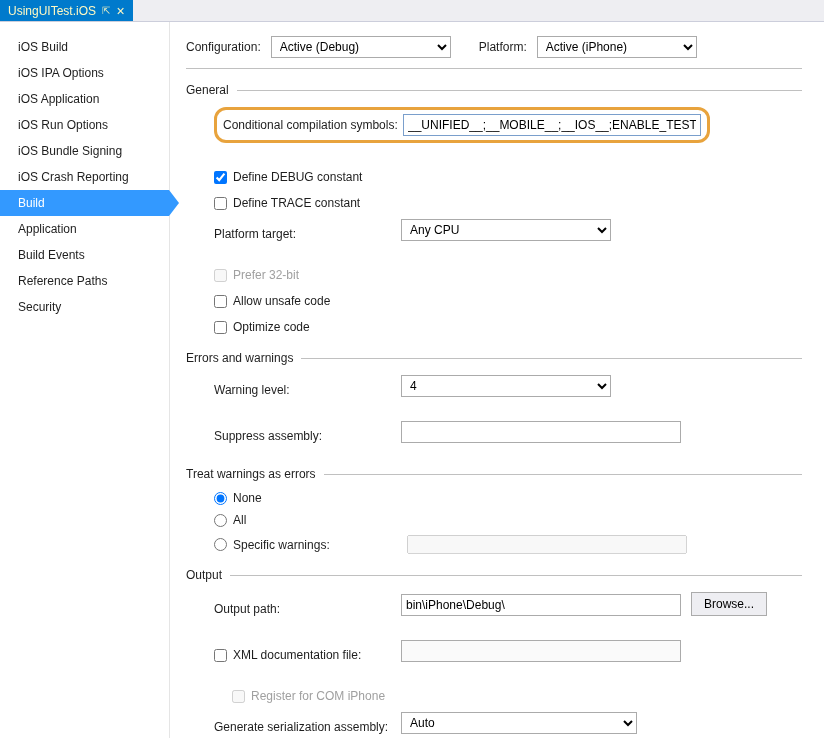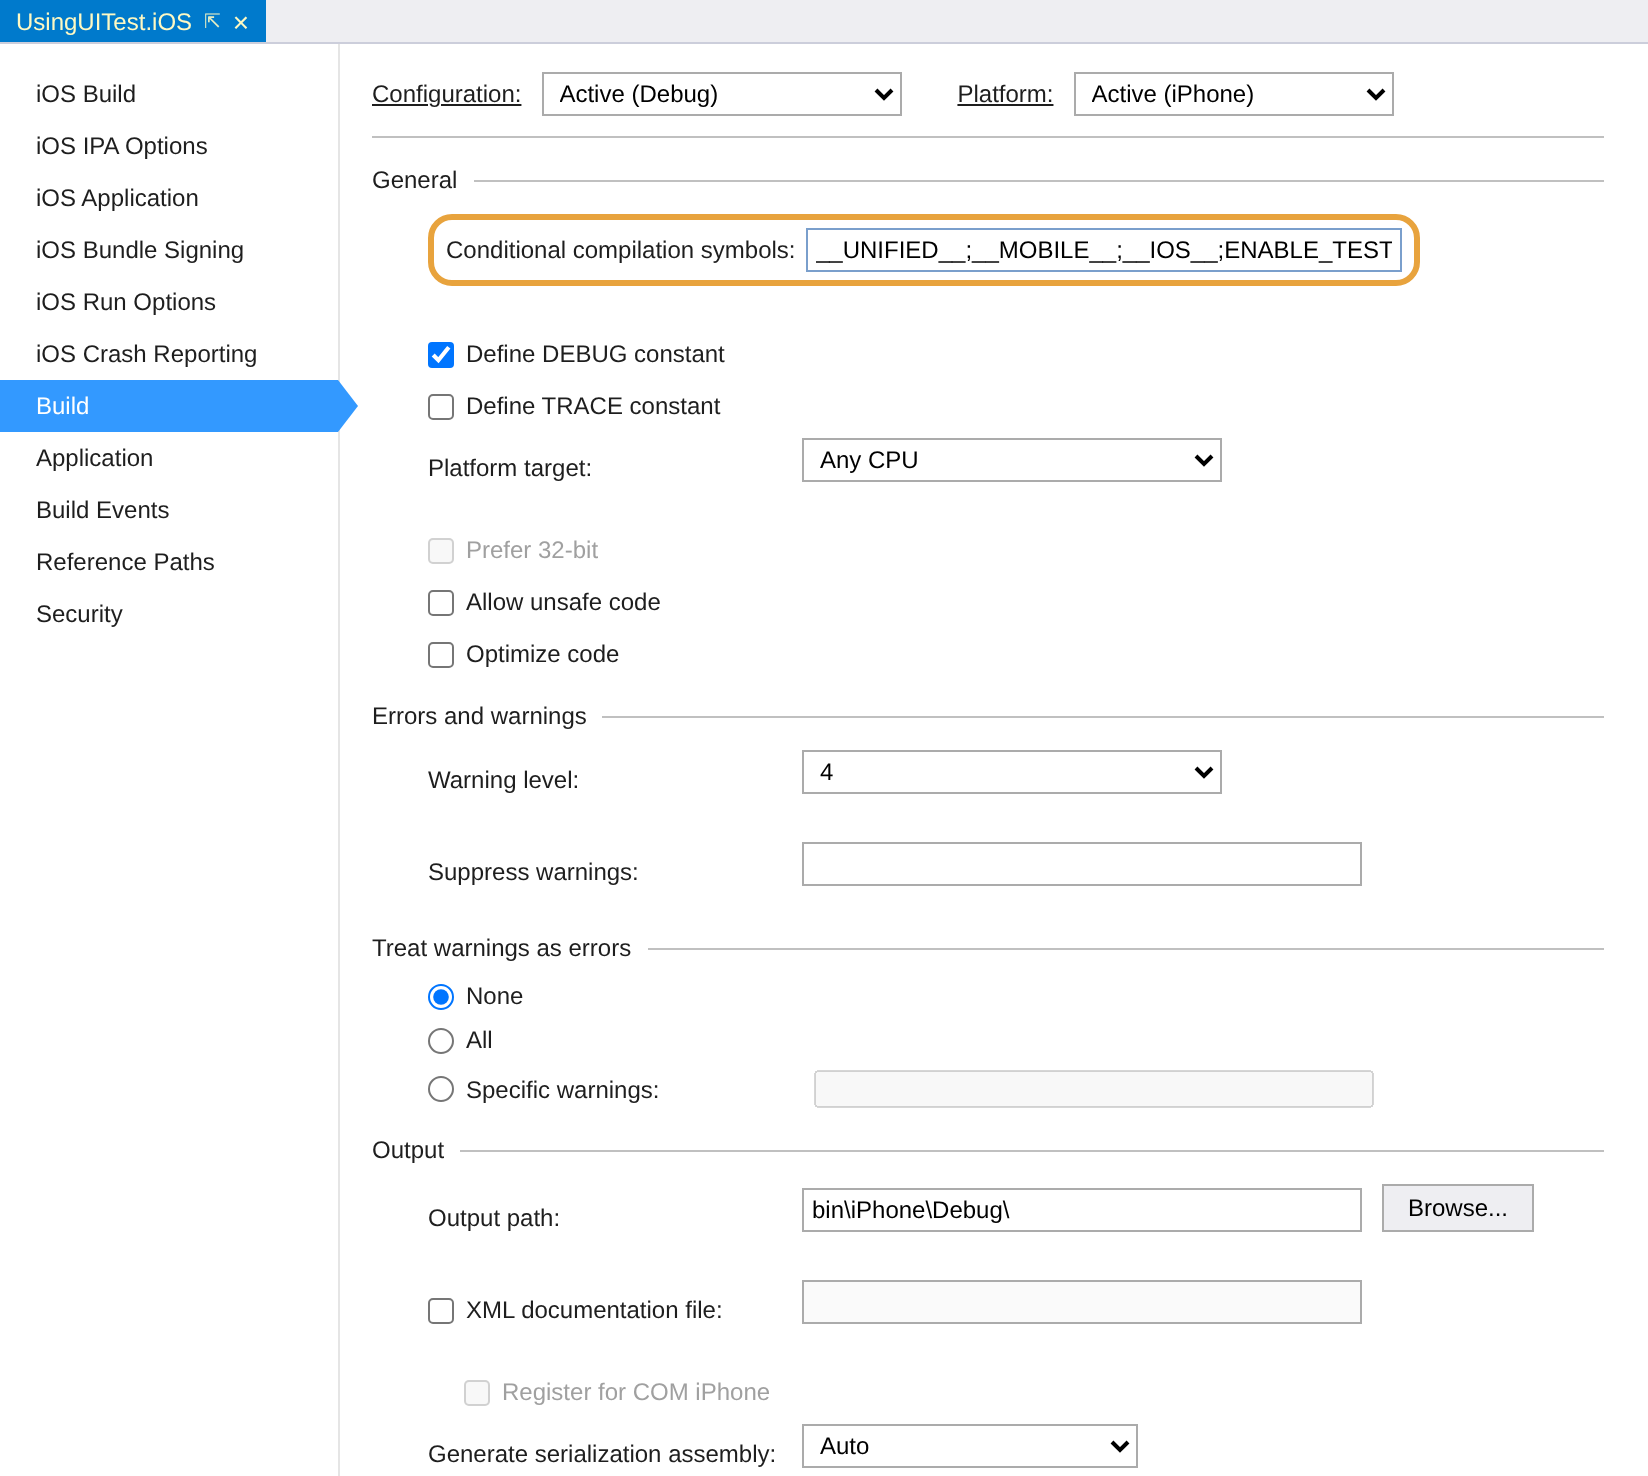--- a/index.html
+++ b/index.html
@@ -8,21 +8,21 @@
 .tab { background: #007acc; color: #fef9c3; padding: 2px 8px; display: flex; align-items: center; gap: 6px; font-size: 12px; }
 .tab .pin { font-size: 10px; opacity: .9; }
 .tab .close { font-size: 14px; line-height: 1; cursor: pointer; }
 .main { display: flex; }
 .sidebar { width: 170px; padding: 12px 0 0 0; border-right: 1px solid #e5e5e5; }
 .side-item { padding: 6px 18px; cursor: pointer; }
 .side-item.selected { background: #3399ff; color: #fff; position: relative; }
 .side-item.selected::after { content: ""; position: absolute; right: -10px; top: 0; border: 13px solid transparent; border-left: 10px solid #3399ff; border-right: 0; }
 .content { flex: 1; padding: 14px 22px 22px 16px; }
 .top-row { display: flex; align-items: center; gap: 8px; margin-bottom: 10px; }
-.top-row label { margin-right: 2px; text-decoration: underline; }
+.top-row label { margin-right: 2px; }
 select.combo { height: 22px; border: 1px solid #ababab; background: #fff; padding: 0 4px; font-family: inherit; font-size: 12px; }
 .section { margin-top: 14px; }
 .section-header { display: flex; align-items: center; margin-bottom: 10px; }
 .section-header .title { white-space: nowrap; margin-right: 8px; }
 .section-header .line { flex: 1; height: 1px; background: #c0c0c0; }
 .field-row { display: flex; align-items: flex-end; margin-bottom: 24px; min-height: 22px; }
 .field-label { width: 185px; padding-left: 28px; }
 .field-row input[type="text"] { height: 22px; border: 1px solid #ababab; padding: 0 4px; font-family: inherit; font-size: 12px; }
 .field-row input[type="text"].wide { width: 298px; }
 .check-row { display: flex; align-items: center; padding-left: 28px; margin-bottom: 6px; height: 20px; gap: 6px; }
@@ -46,22 +46,22 @@
     <span class="pin">⇱</span>
     <span class="close">×</span>
   </div>
 </div>
 
 <div class="main">
   <div class="sidebar">
     <div class="side-item">iOS Build</div>
     <div class="side-item">iOS IPA Options</div>
     <div class="side-item">iOS Application</div>
+    <div class="side-item">iOS Run Options</div>
     <div class="side-item">iOS Bundle Signing</div>
-    <div class="side-item">iOS Run Options</div>
     <div class="side-item">iOS Crash Reporting</div>
     <div class="side-item selected">Build</div>
     <div class="side-item">Application</div>
     <div class="side-item">Build Events</div>
     <div class="side-item">Reference Paths</div>
     <div class="side-item">Security</div>
   </div>
 
   <div class="content">
 
@@ -128,21 +128,21 @@
         <span class="title">Errors and warnings</span>
         <span class="line"></span>
       </div>
       <div class="field-row">
         <span class="field-label" style="width:215px">Warning level:</span>
         <select class="combo" style="width:210px">
           <option>4</option>
         </select>
       </div>
       <div class="field-row">
-        <span class="field-label" style="width:215px">Suppress warnings:</span>
+        <span class="field-label" style="width:215px">Suppress assembly:</span>
         <input type="text" style="width: 280px;" value="">
       </div>
     </div>
 
     <div class="section">
       <div class="section-header">
         <span class="title">Treat warnings as errors</span>
         <span class="line"></span>
       </div>
       <div class="radio-row">
@@ -177,21 +177,21 @@
           <span>XML documentation file:</span>
         </span>
         <input type="text" style="width: 280px;" disabled="" value="">
       </div>
       <div class="check-row disabled" style="padding-left:46px">
         <input type="checkbox" disabled="" style="">
         <span>Register for COM iPhone</span>
       </div>
       <div class="field-row" style="margin-top:6px">
         <span class="field-label" style="width:215px">Generate serialization assembly:</span>
-        <select class="combo" style="width:168px">
+        <select class="combo" style="width:236px">
           <option>Auto</option>
         </select>
       </div>
     </div>
 
     <div class="right-actions">
       <button class="btn">Advanced...</button>
     </div>
 
   </div>

